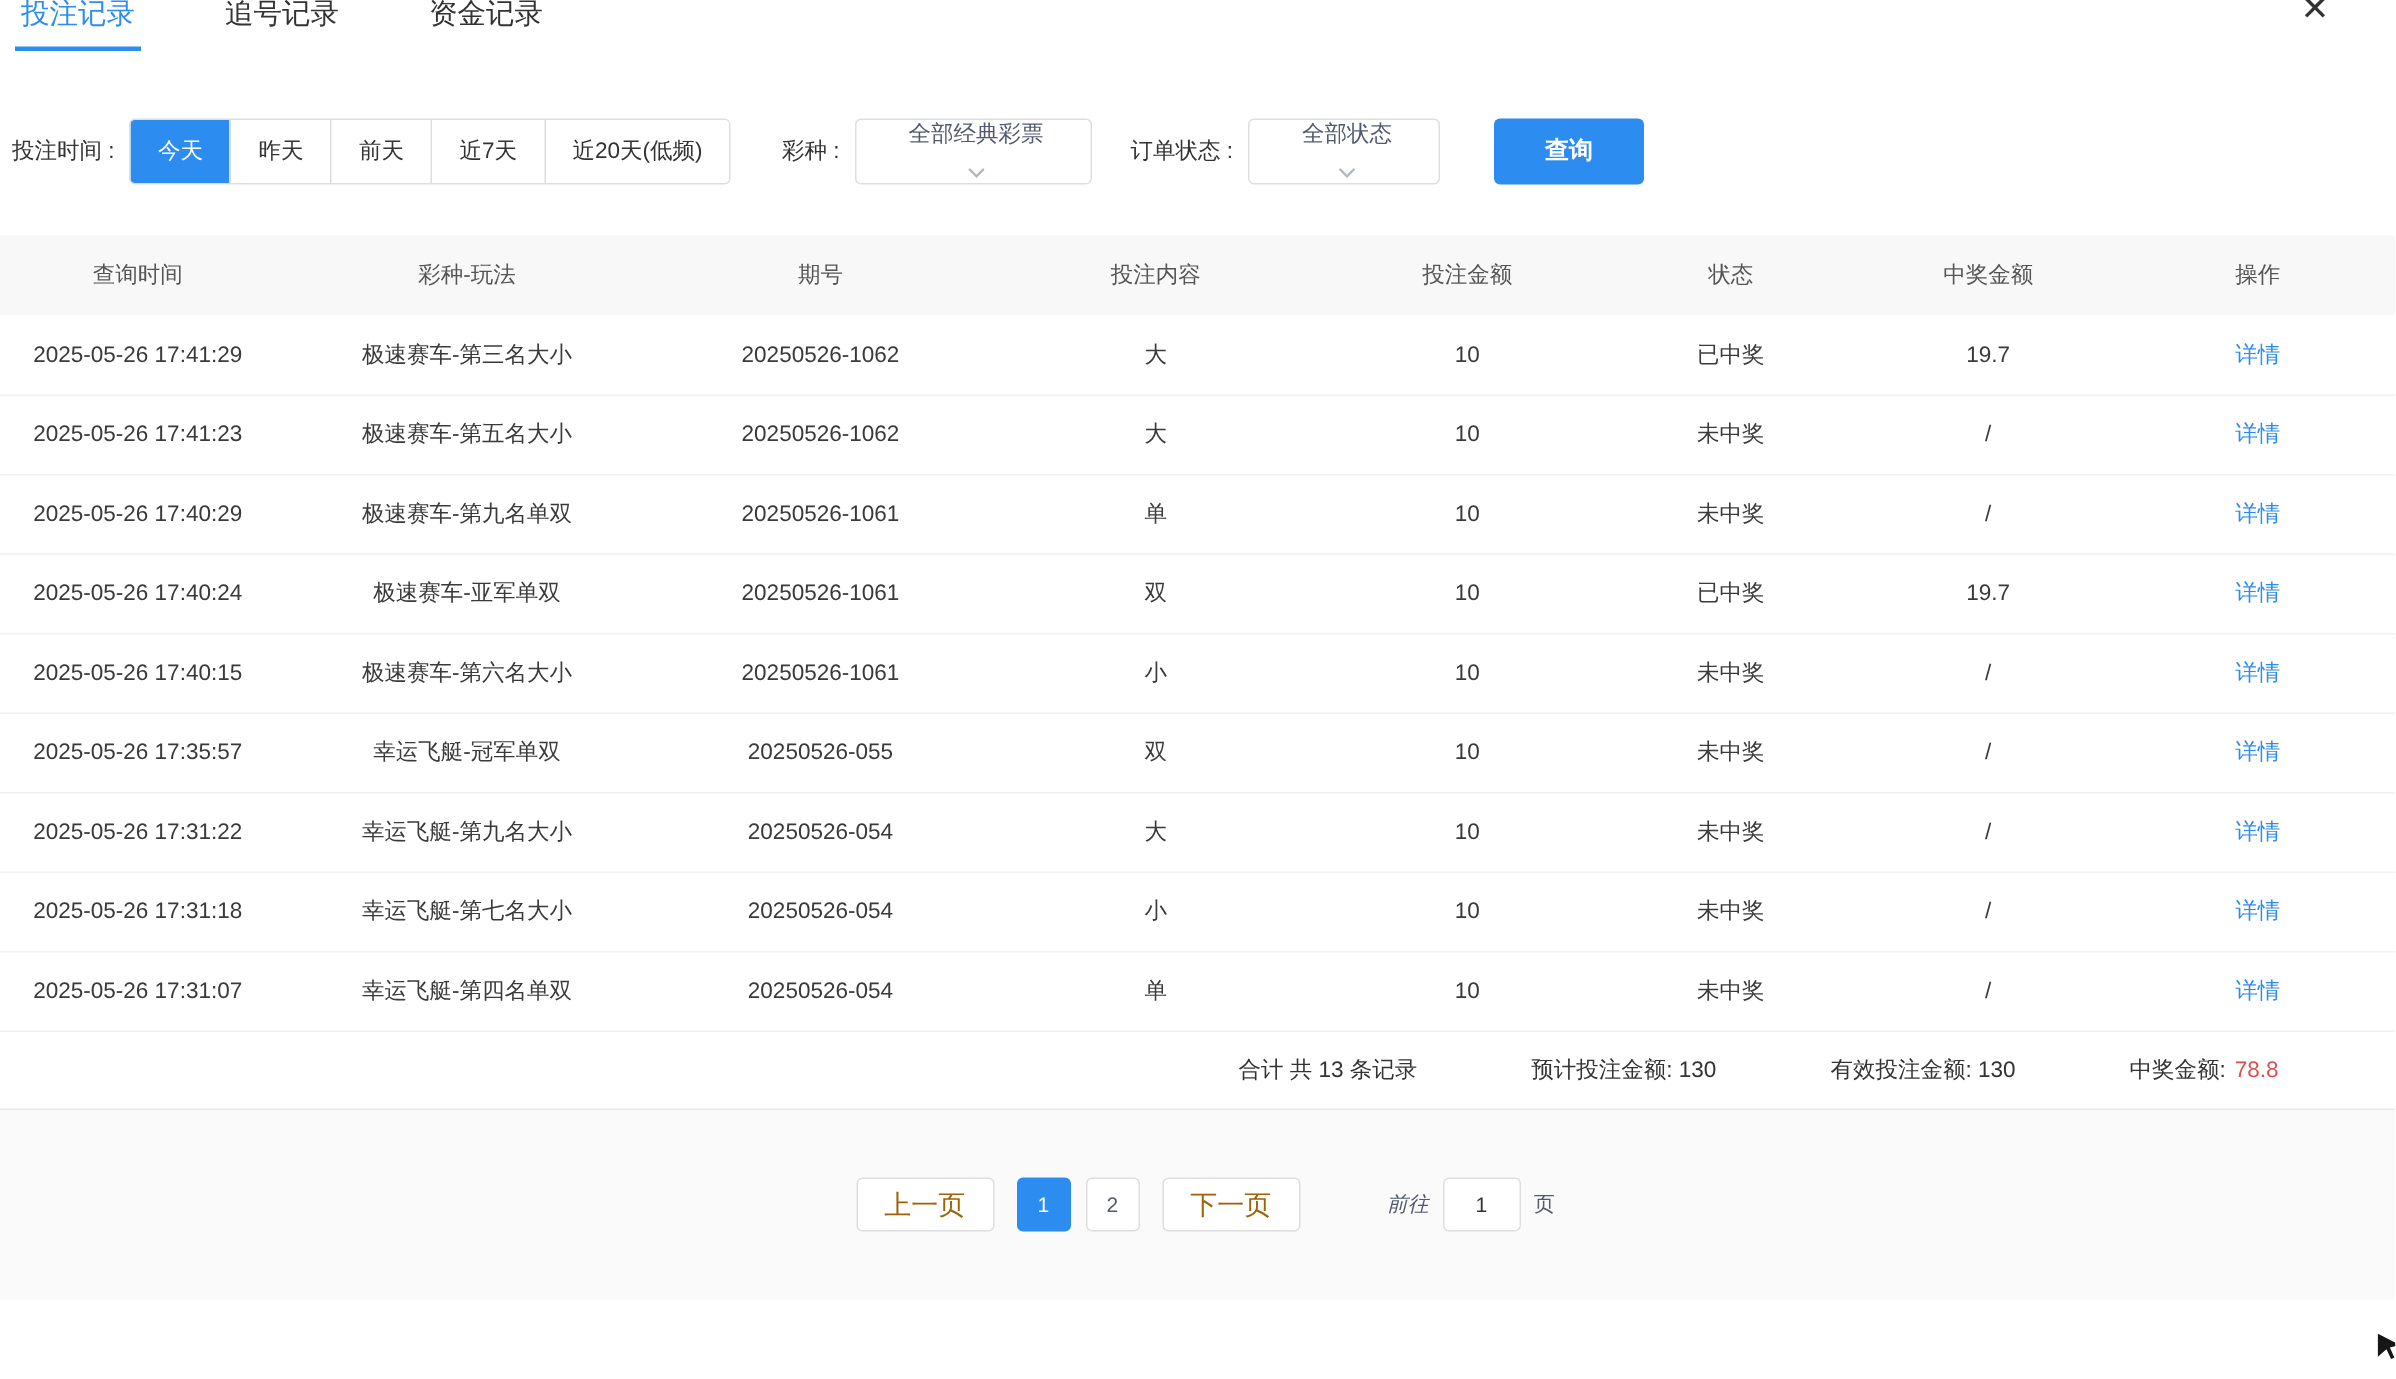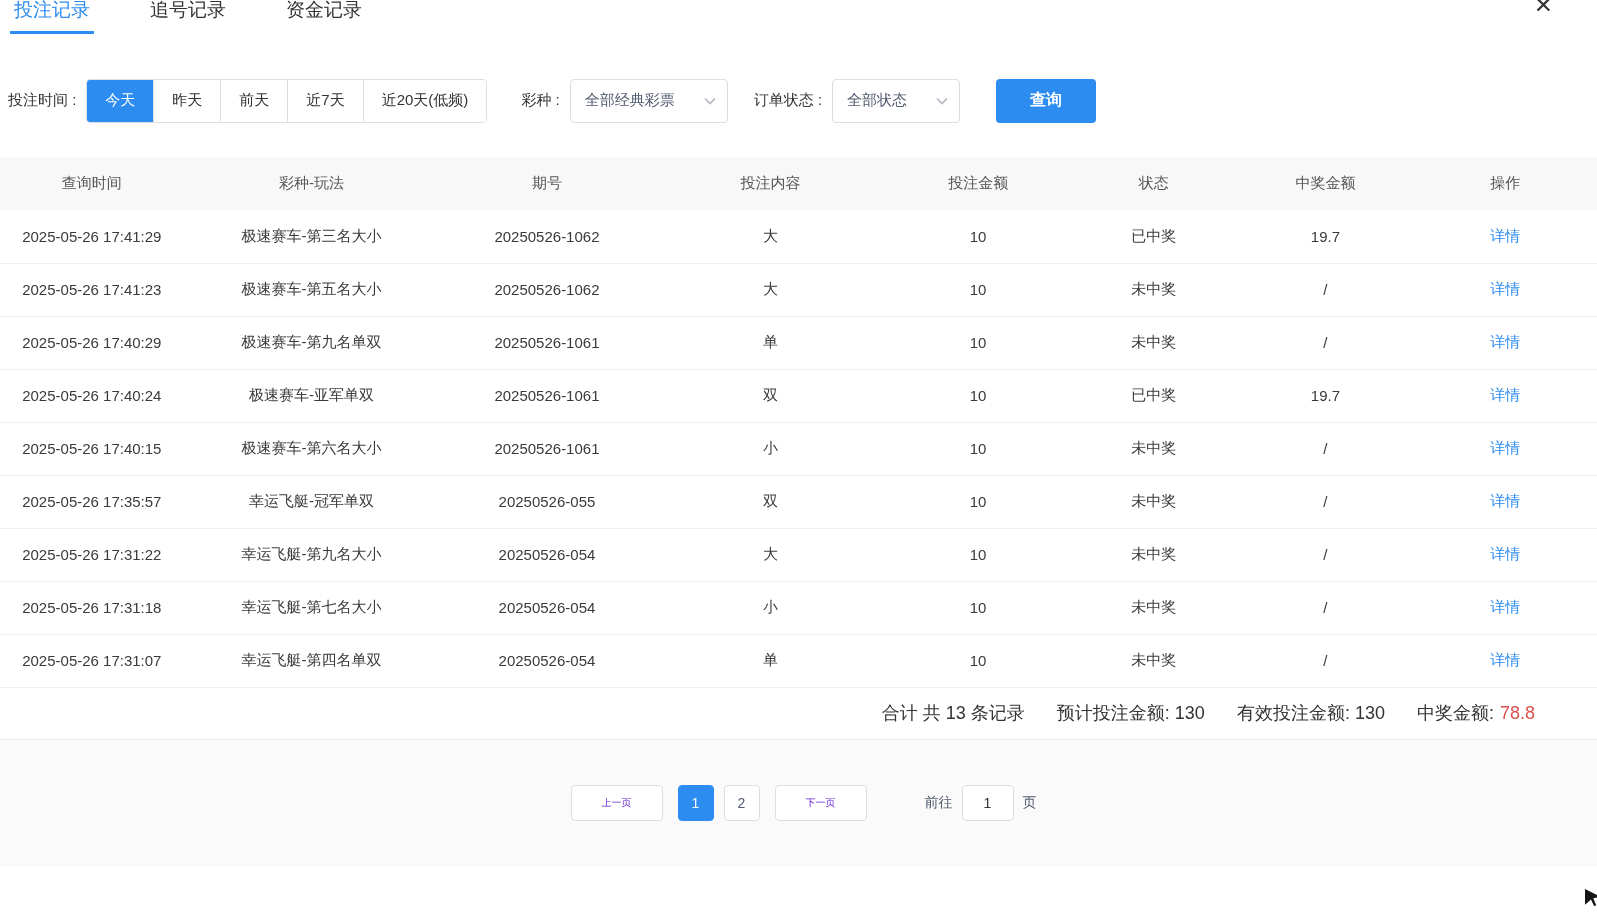--- a/index.html
+++ b/index.html
@@ -81,20 +81,21 @@
     align-items: center;
     justify-content: space-between;
     border: 1px solid #dcdee2;
     border-radius: 4px;
     height: 44px;
     padding: 0 10px 0 14px;
     margin-left: 10px;
     background: #fff;
     color: #515a6e;
     cursor: pointer;
+    flex-direction: column;
   }
   .select-lottery { width: 158px; margin-right: 26px; }
   .select-status  { width: 128px; margin-right: 36px; text-align: center; }
   .chevron { display: inline-flex; color: #b0b6bf; }
   .search-btn {
     width: 100px;
     height: 44px;
     background: var(--accent);
     color: #fff;
     border: none;
@@ -128,24 +129,24 @@
     border-bottom: 1px solid #f0f0f0;
   }
   .won { color: var(--red); }
   .detail-link { color: var(--accent); cursor: pointer; text-decoration: none; }
 
   
   .summary {
     display: flex;
     align-items: center;
     justify-content: flex-end;
-    gap: 32px;
+    gap: 76px;
     height: 52px;
-    padding-right: 62px;
-    font-size: 18px;
+    padding-right: 78px;
+    font-size: 15px;
     color: #333;
     border-bottom: 1px solid #e8e8e8;
   }
   .summary .prize-value { color: var(--red); margin-left: 6px; }
 
   
   .footer {
     height: 127px;
     background: #fafafa;
     display: flex;
@@ -153,40 +154,40 @@
     justify-content: center;
     font-size: 14px;
     color: #515a6e;
   }
   .page-btn {
     min-width: 92px;
     height: 36px;
     border: 1px solid #dcdee2;
     background: #fff;
     border-radius: 4px;
-    color: #6d28d9;
-    font-family: inherit;
-    font-size: 10px;
+    color: #a16207;
+    font-family: inherit;
+    font-size: 18px;
     cursor: pointer;
     margin: 0 10px;
   }
   .page-num {
     width: 36px;
     height: 36px;
     border: 1px solid #dcdee2;
     background: #fff;
     border-radius: 4px;
     color: #515a6e;
     font-family: inherit;
     font-size: 14px;
     cursor: pointer;
     margin: 0 5px;
   }
   .page-num.active { background: var(--accent); border-color: var(--accent); color: #fff; }
-  .goto-label { margin-left: 48px; color: #515a6e; }
+  .goto-label { margin-left: 48px; color: #515a6e; font-style: italic; }
   .goto-input {
     width: 52px;
     height: 36px;
     border: 1px solid #dcdee2;
     border-radius: 4px;
     text-align: center;
     font-family: inherit;
     font-size: 14px;
     color: #333;
     margin: 0 9px;

